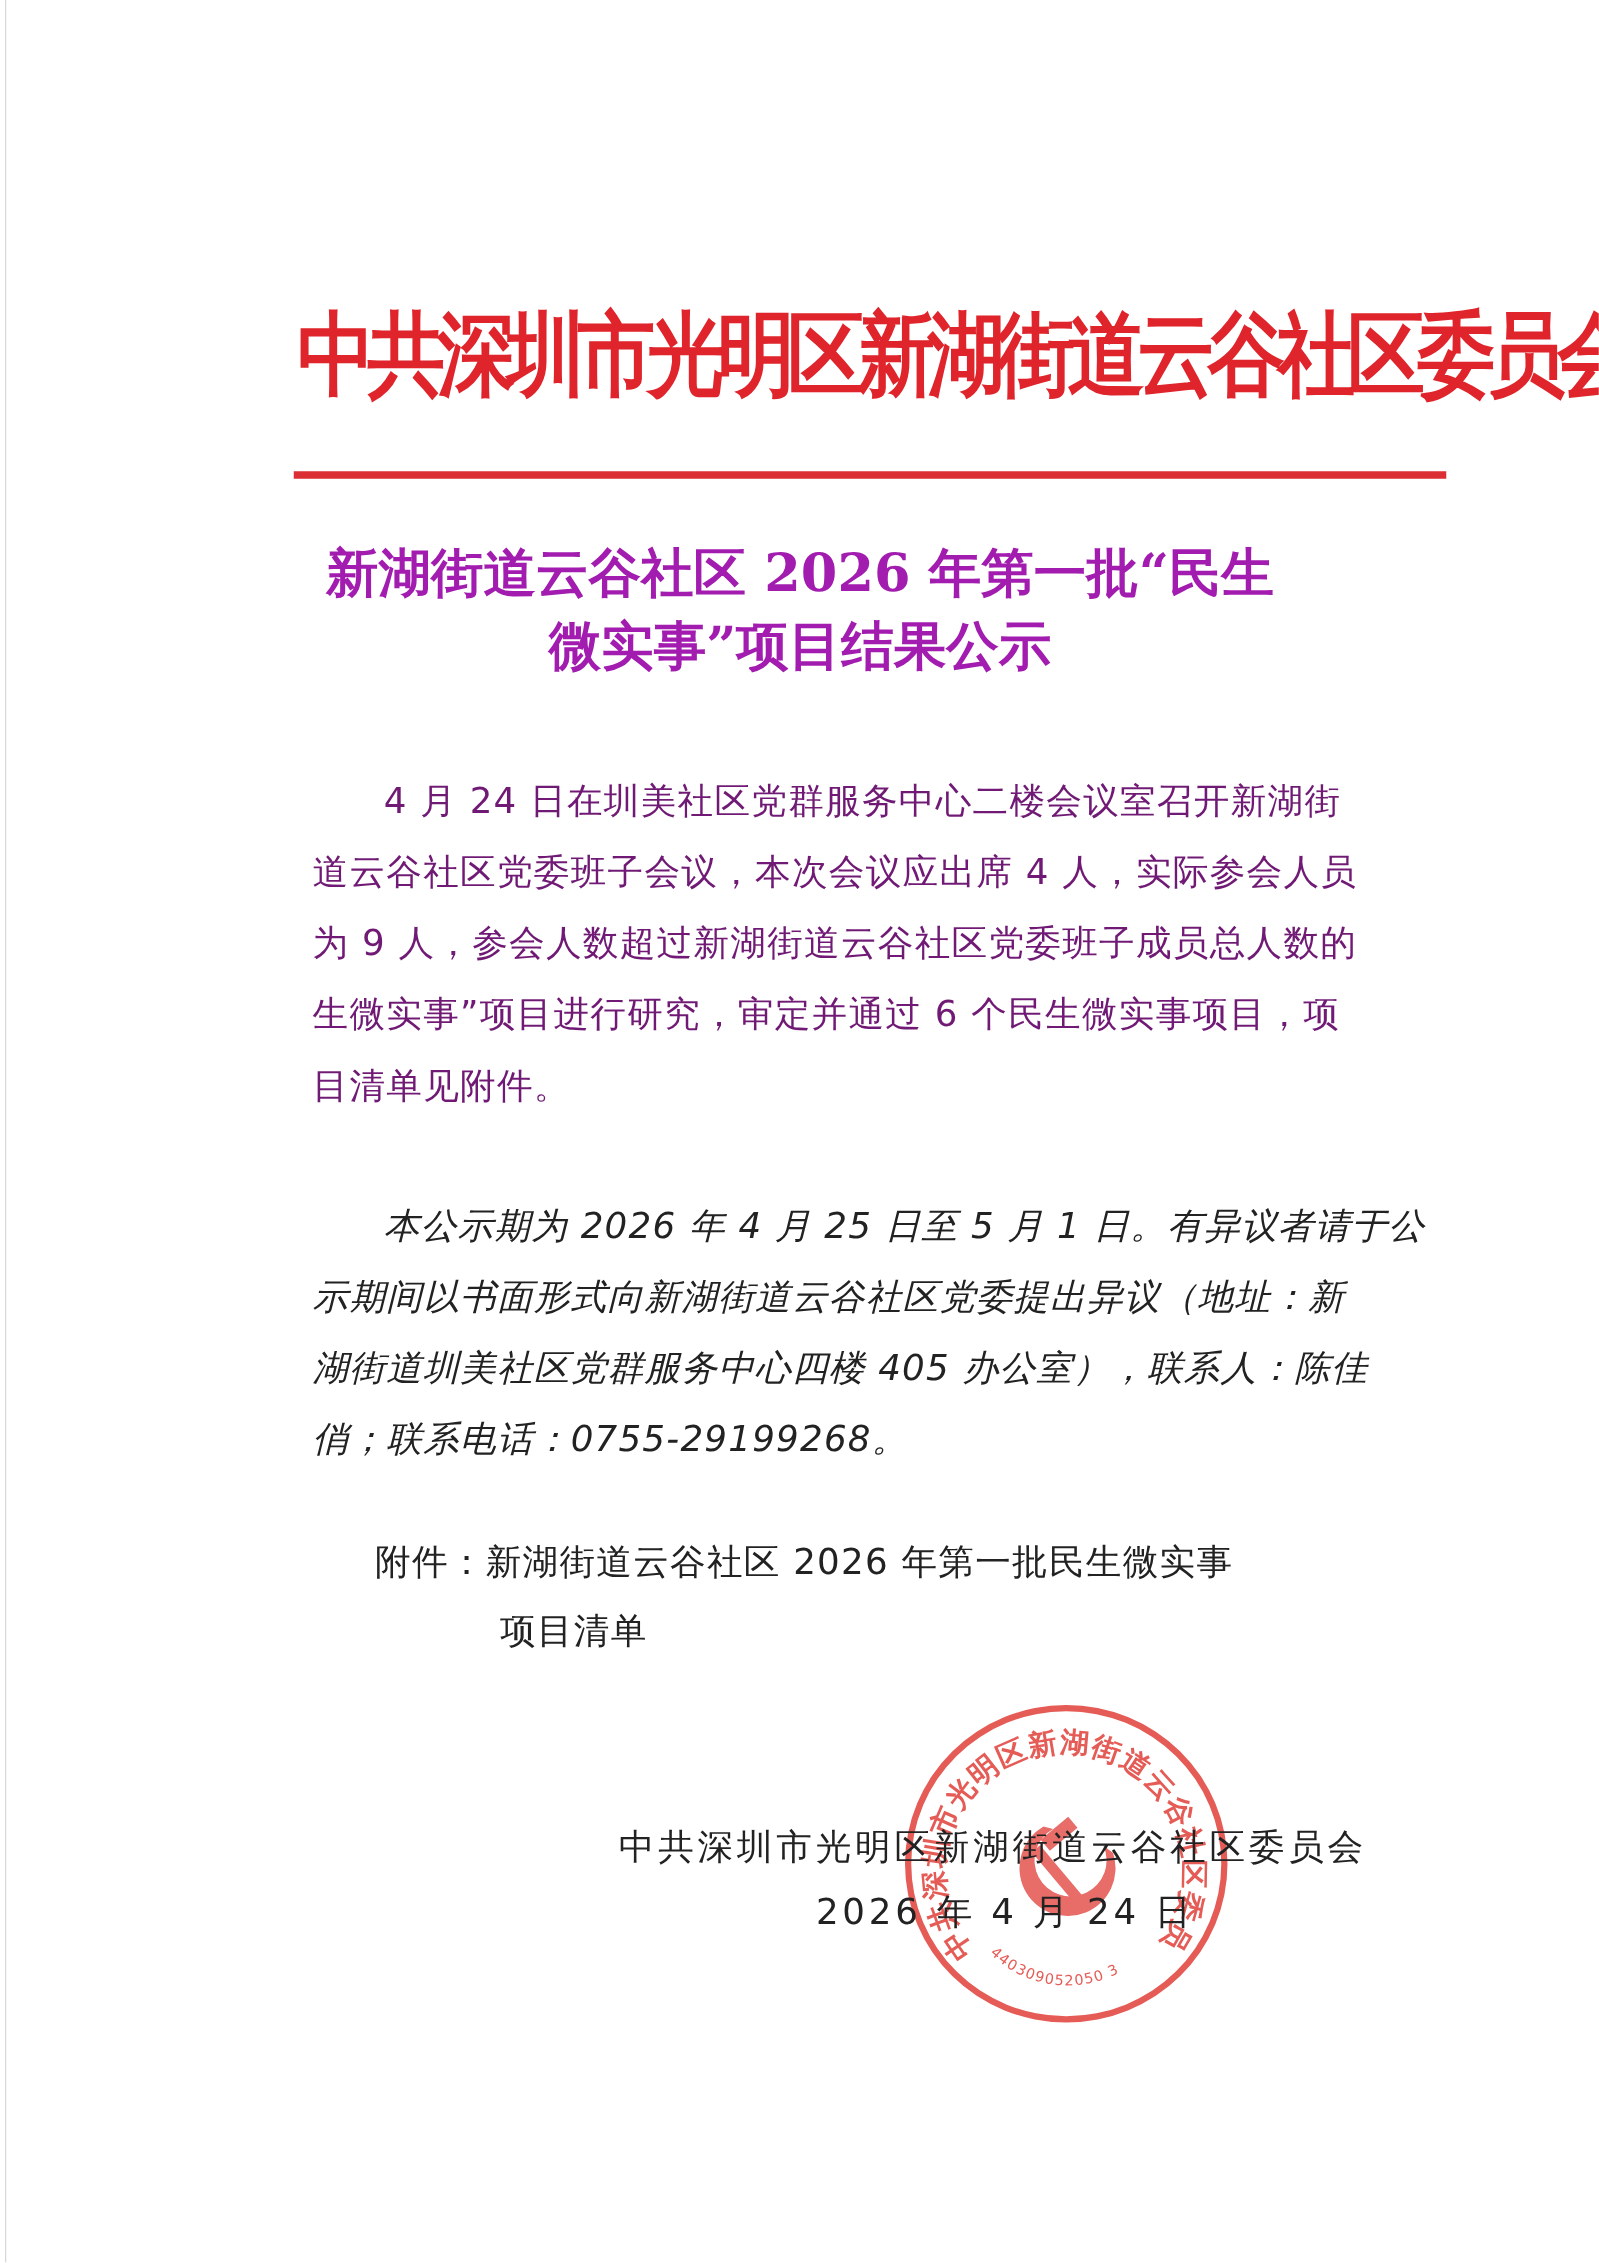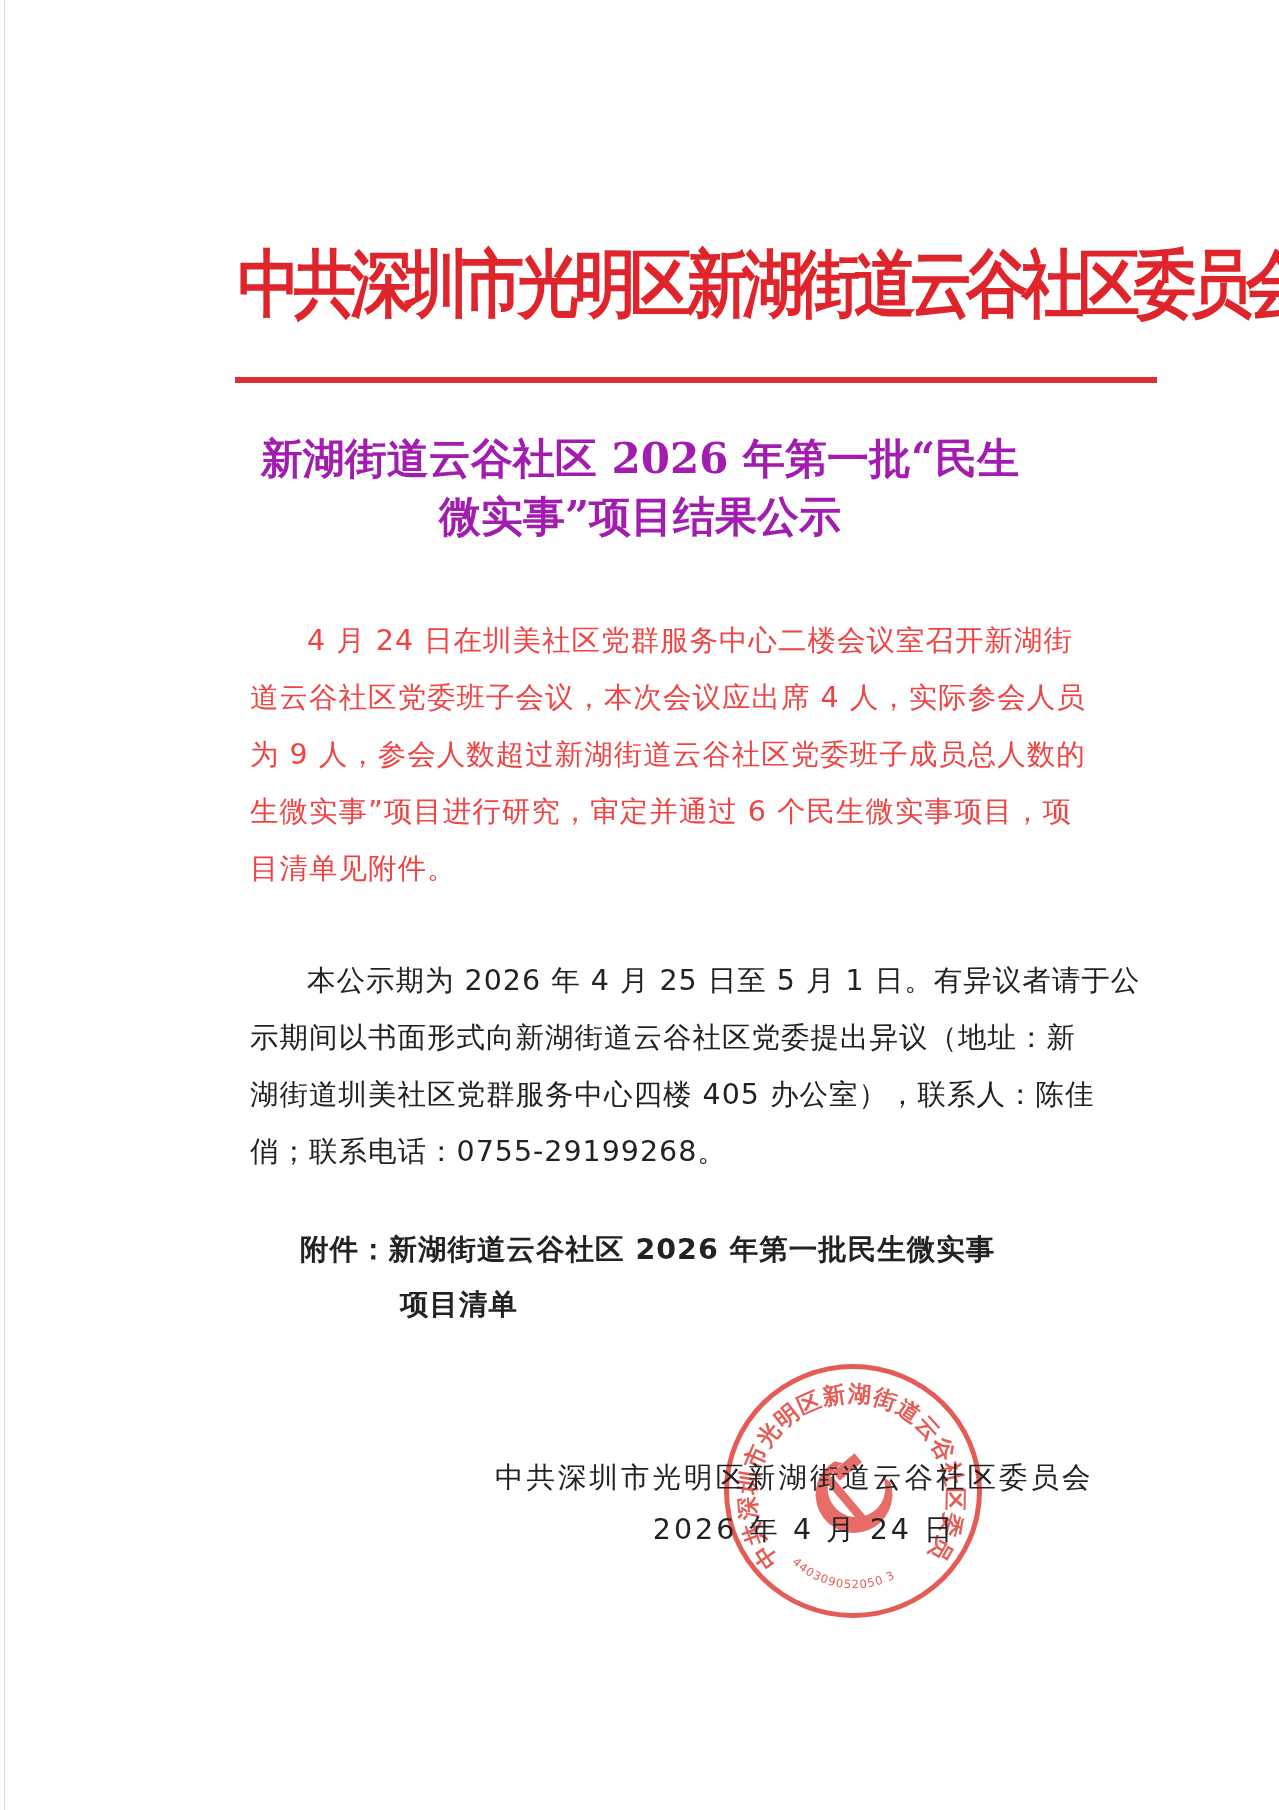--- a/index.html
+++ b/index.html
@@ -49,36 +49,35 @@
       color: #a21caf;
     }
     .doc-title .line { display: block; white-space: nowrap; }
     .body-text {
       position: absolute;
       left: 250px; top: 612px;
       width: 885px;
       font-family: "DejaVu Sans", sans-serif;
       font-size: 28.5px;
       line-height: 57px;
-      color: #ef4444;
+      color: #701a75;
       letter-spacing: 1px;
     }
     .body-text .line { display: block; white-space: nowrap; }
     .para-2 { position: absolute; left: 250px; top: 952px; width: 885px;
       font-size: 28.5px; line-height: 57px; color: #222; letter-spacing: 1px; }
-    .para-2 .line { display: block; white-space: nowrap; }
+    .para-2 .line { display: block; white-space: nowrap; font-style: italic; }
     .indent { padding-left: 57px; }
     .attachment {
       position: absolute;
       left: 300px; top: 1222px;
       font-size: 28.5px;
       line-height: 55px;
       color: #222;
       letter-spacing: 1px;
-      font-weight: bold;
     }
     .attachment .line { display: block; white-space: nowrap; }
     .attachment .cont { padding-left: 100px; }
     .stamp {
       position: absolute;
       left: 724px; top: 1364px;
       width: 258px; height: 254px;
       border-radius: 50%;
       border: 5px solid #e2453f;
       box-sizing: border-box;

